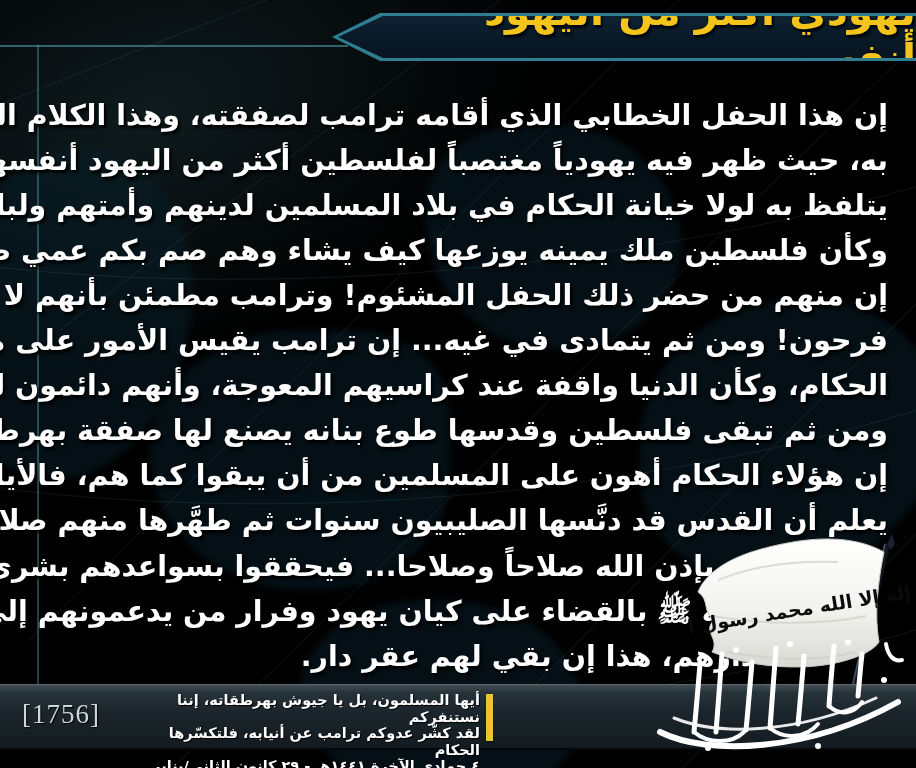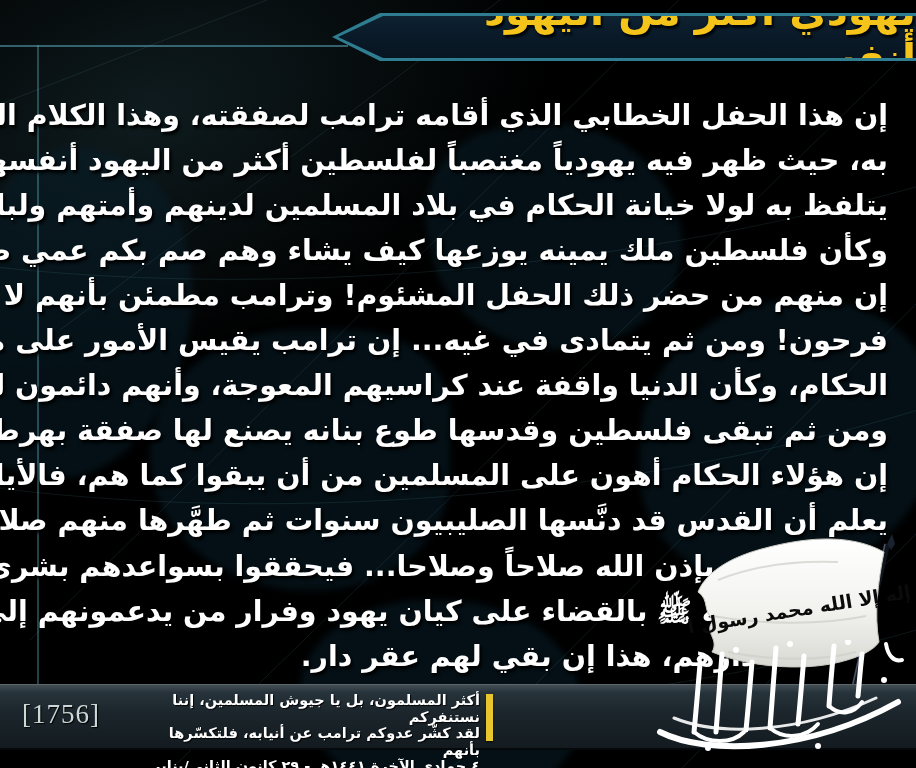--- a/index.html
+++ b/index.html
@@ -132,22 +132,22 @@
     <path d="M30,60 C60,48 100,40 150,42 M24,96 C70,104 130,106 178,96 M40,132 C80,140 130,142 168,132" stroke="#cfcfc8" stroke-width="2" fill="none" opacity="0.7"></path>
 
     <g transform="rotate(-9 110 88)">
       <text x="108" y="96" text-anchor="middle" direction="rtl" font-family="DejaVu Sans, sans-serif" font-weight="bold" font-size="19" fill="#0b0b0b">لا إله إلا الله محمد رسول الله</text>
     </g>
   </svg>
 
   <div class="footer-strip"></div>
   <div class="issue-number">[1756]</div>
   <div class="footer-lines" dir="rtl">
-    <div>أكثر المسلمون، بل يا جيوش المسلمين، إننا نستنفركم</div>
-    <div>لقد كشّر عدوكم ترامب عن أنيابه، فلتكسّرها بأنهم</div>
+    <div>أيها المسلمون، بل يا جيوش بهرطقاته، إننا نستنفركم</div>
+    <div>لقد كشّر عدوكم ترامب عن أنيابه، فلتكسّرها الحكام</div>
     <div>٤ جمادى الآخرة ١٤٤١هـ - ٢٩ كانون الثاني/يناير ٢٠٢٠م</div>
   </div>
   <div class="accent-bar"></div>
 
   <svg id="signature-svg" width="264" height="128" viewBox="0 0 264 128">
     <g stroke="#ffffff" fill="none" stroke-linecap="round">
       <path d="M12,92 C60,116 160,112 250,62" stroke-width="6"></path>
       <path d="M26,78 C70,96 150,94 228,58" stroke-width="3" opacity=".9"></path>
       <path d="M52,24 C50,48 48,72 46,92" stroke-width="5"></path>
       <path d="M74,14 C72,40 70,68 68,92" stroke-width="5"></path>

